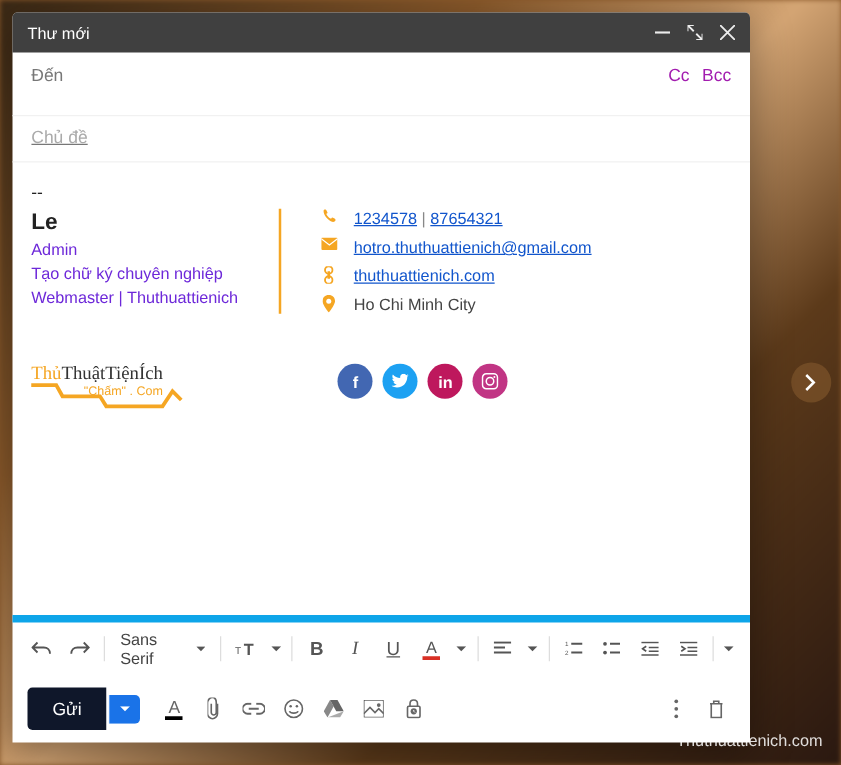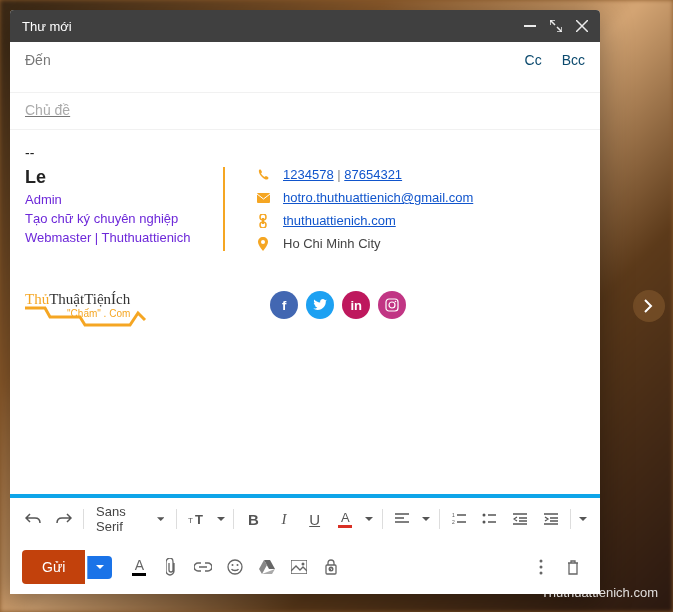--- a/index.html
+++ b/index.html
@@ -6,54 +6,54 @@
 body { font-family: Arial, sans-serif; width: 673px; height: 612px; background: #8b5a2b; position: relative; overflow: hidden; }
 .bg-blur { position: absolute; inset: 0; background: linear-gradient(135deg, #3a2815 0%, #8b5a2b 30%, #d4a574 50%, #5c3a1a 70%, #2a1810 100%); filter: blur(2px); }
 .compose-window { position: absolute; left: 10px; top: 10px; width: 590px; height: 584px; background: #fff; border-radius: 4px 4px 0 0; box-shadow: 0 8px 32px rgba(0,0,0,0.4); display: flex; flex-direction: column; }
 .compose-header { background: #404040; color: #fff; height: 32px; display: flex; align-items: center; padding: 0 12px; border-radius: 4px 4px 0 0; }
 .compose-title { flex: 1; font-size: 13px; font-weight: 500; }
 .header-controls { display: flex; gap: 14px; align-items: center; }
 .header-controls span { cursor: pointer; opacity: 0.9; display: flex; align-items: center; }
 .recipients { display: flex; align-items: center; padding: 10px 15px 24px; border-bottom: 1px solid #f1f1f1; }
 .recipients-label { color: #777; font-size: 14px; margin-right: 8px; }
 .recipients-input { flex: 1; border: none; outline: none; font-size: 14px; }
-.cc-bcc { color: #0c4a6e; font-size: 14px; display: flex; gap: 20px; align-items: flex-end; }
+.cc-bcc { color: #a21caf; font-size: 14px; display: flex; gap: 10px; align-items: flex-end; }
 .cc-bcc span { cursor: pointer; }
 .subject { padding: 8px 15px 10px; border-bottom: 1px solid #f1f1f1; }
 .subject-input { width: 100%; border: none; outline: none; font-size: 14px; color: #777; text-decoration: underline; }
 .subject-input::placeholder { color: #aaa; }
 .compose-body { flex: 1; padding: 15px; overflow-y: auto; font-size: 14px; color: #222; }
 .sig-sep { margin-bottom: 6px; }
 .signature { display: flex; gap: 30px; }
 .sig-left { min-width: 200px; border-right: 2px solid #f5a623; padding-right: 20px; }
 .sig-name { font-size: 18px; font-weight: bold; margin-bottom: 4px; }
 .sig-role { font-size: 13px; color: #6d28d9; margin-bottom: 4px; }
 .sig-right { display: flex; flex-direction: column; gap: 8px; font-size: 13px; }
-.sig-row { display: flex; align-items: center; gap: 12px; }
+.sig-row { display: flex; align-items: flex-start; gap: 12px; }
 .sig-icon { color: #f5a623; width: 16px; display: flex; align-items: center; justify-content: center; }
 .sig-row a { color: #1155cc; text-decoration: underline; }
 .sig-row .nolink { color: #444; }
 .divider { color: #888; }
 .logo-row { margin-top: 40px; display: flex; align-items: center; gap: 140px; }
 .logo { position: relative; }
 .logo-text { font-family: 'Comic Sans MS', cursive; font-size: 15px; color: #333; font-weight: normal; }
 .logo-text .orange { color: #f5a623; }
 .logo-sub { font-size: 10px; color: #f5a623; text-align: right; }
 .logo-arrow { position: absolute; left: -5px; top: 14px; }
 .social-icons { display: flex; gap: 8px; }
 .social-circle { width: 28px; height: 28px; border-radius: 50%; background: #4267B2; color: #fff; display: flex; align-items: center; justify-content: center; font-size: 13px; font-weight: bold; cursor: pointer; }
 .social-circle.tw { background: #1DA1F2; }
 .social-circle.li { background: #be185d; }
 .social-circle.ig { background: #C13584; }
-.toolbar { border-top: 4px solid #0ea5e9; padding: 6px 10px; display: flex; align-items: center; gap: 4px; }
+.toolbar { border-top: 6px solid #0ea5e9; padding: 6px 10px; display: flex; align-items: center; gap: 4px; }
 .tb-btn { width: 28px; height: 28px; display: flex; align-items: center; justify-content: center; cursor: pointer; border-radius: 3px; color: #555; }
 .tb-sep { width: 1px; height: 20px; background: #ddd; margin: 0 2px; }
 .font-dropdown { display: flex; align-items: center; gap: 4px; font-size: 13px; color: #444; padding: 0 6px; cursor: pointer; }
 .action-bar { padding: 10px 12px; display: flex; align-items: center; gap: 2px; }
-.send-btn { background: #c2410c; color: #fff; border: none; padding: 9px 20px; font-size: 14px; font-weight: 500; border-radius: 4px 0 0 4px; cursor: pointer; }
+.send-btn { background: #0f172a; color: #fff; border: none; padding: 9px 20px; font-size: 14px; font-weight: 500; border-radius: 4px 0 0 4px; cursor: pointer; }
 .send-dropdown { background: #1a73e8; color: #fff; border: none; border-left: 1px solid rgba(255,255,255,0.3); padding: 9px 8px; border-radius: 0 4px 4px 0; cursor: pointer; margin-right: 10px; }
 .action-icon { width: 30px; height: 30px; display: flex; align-items: center; justify-content: center; cursor: pointer; color: #666; border-radius: 3px; }
 .action-spacer { flex: 1; }
 .watermark { position: absolute; bottom: 12px; right: 15px; color: rgba(255,255,255,0.85); font-size: 13px; font-family: Arial; }
 .carousel-next { position: absolute; right: 8px; top: 50%; transform: translateY(-50%); width: 32px; height: 32px; border-radius: 50%; background: rgba(120,80,40,0.8); display: flex; align-items: center; justify-content: center; color: #fff; cursor: pointer; }
 svg { display: block; }
 .text-color-btn { display: flex; flex-direction: column; align-items: center; justify-content: center; }
 .color-underline { width: 14px; height: 3px; background: #d93025; margin-top: 1px; }
 </style>
 </head>

